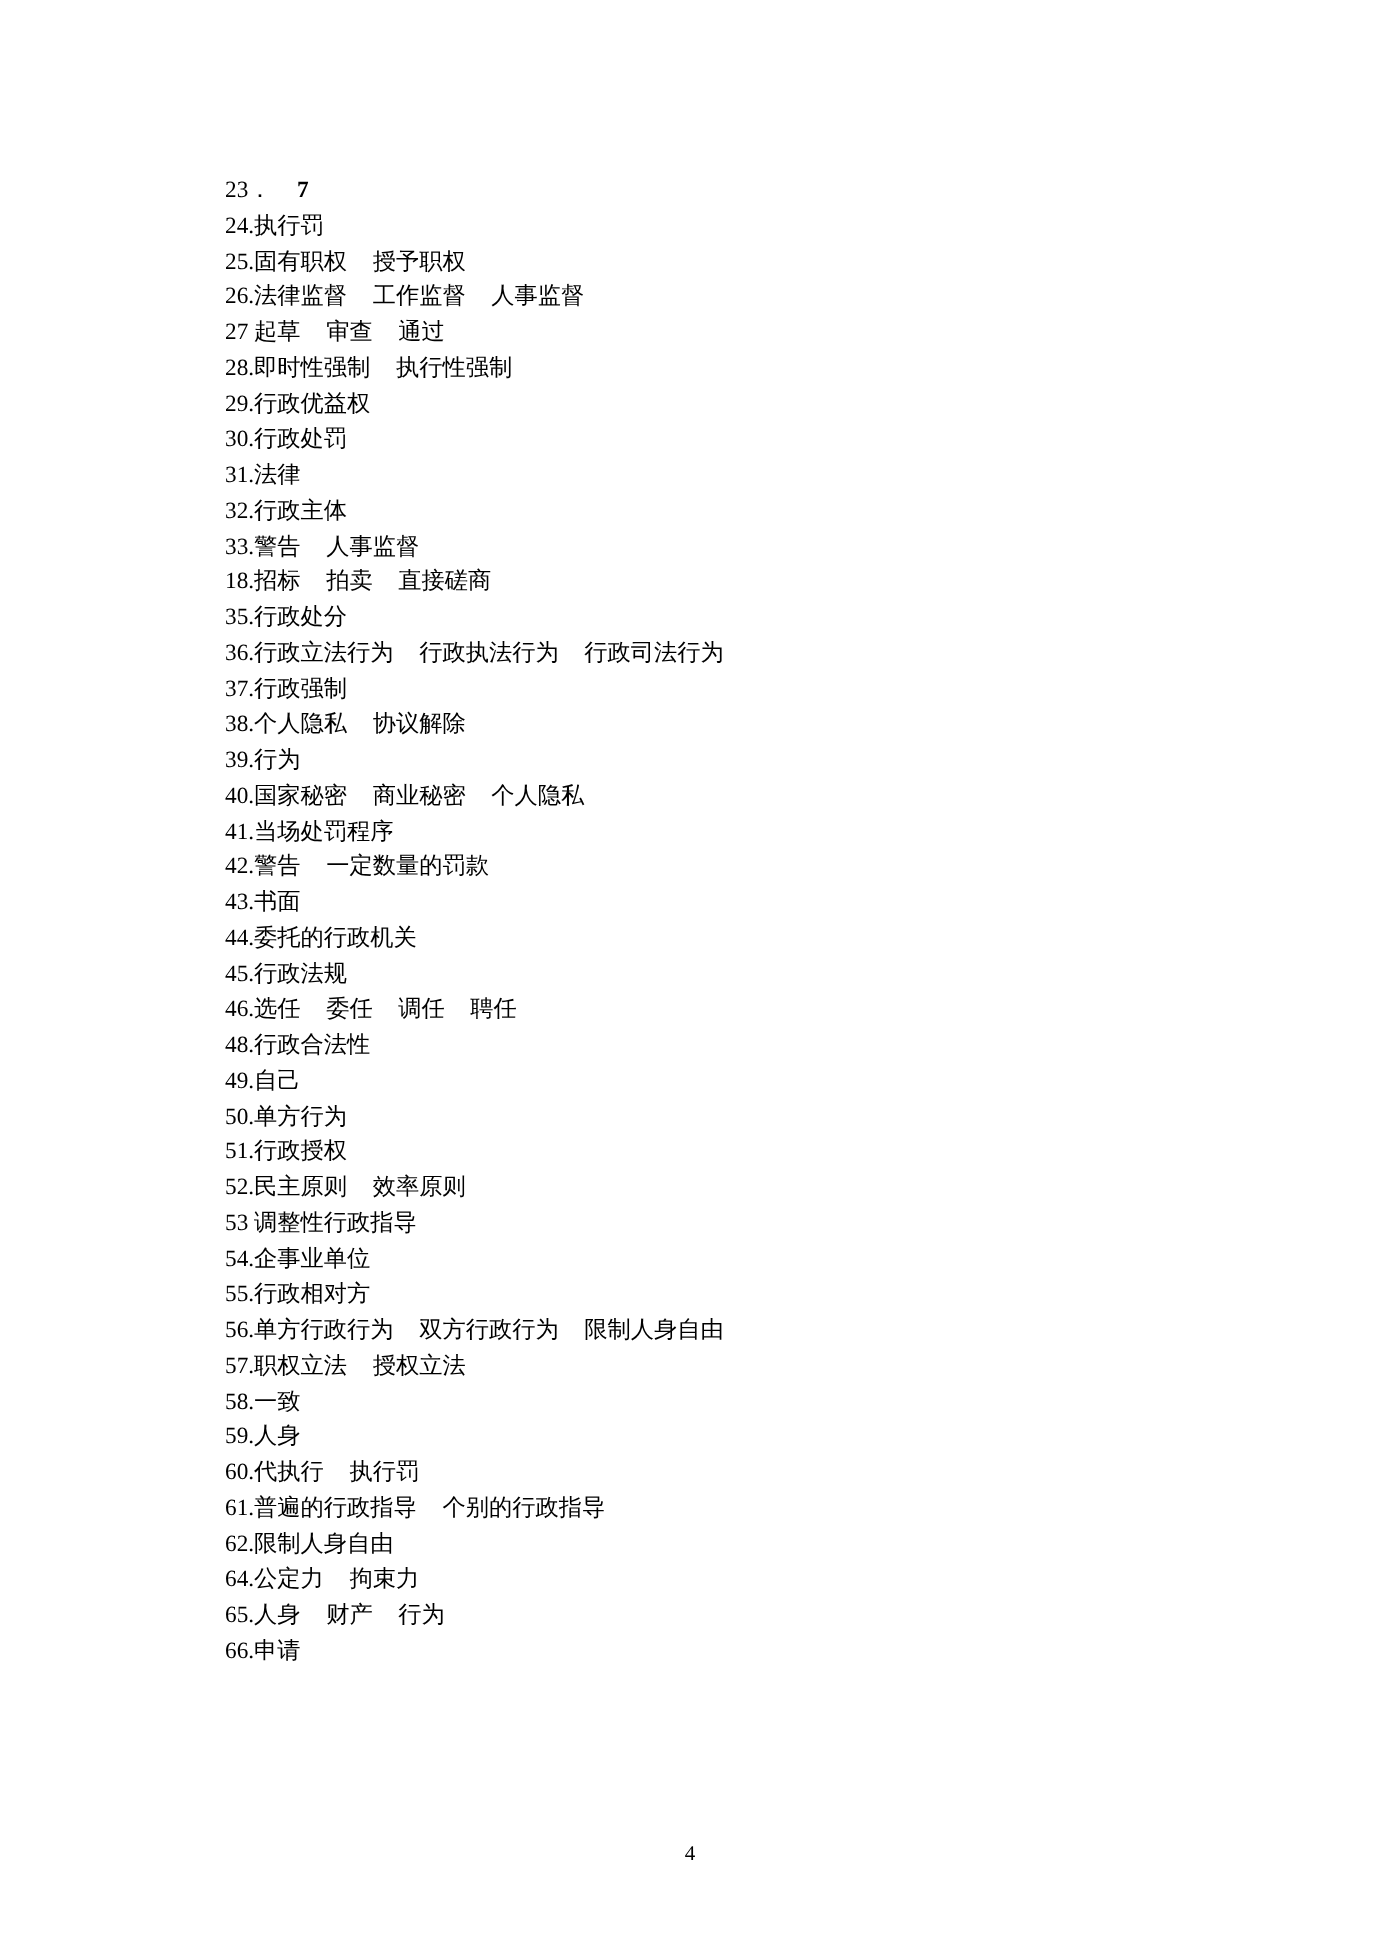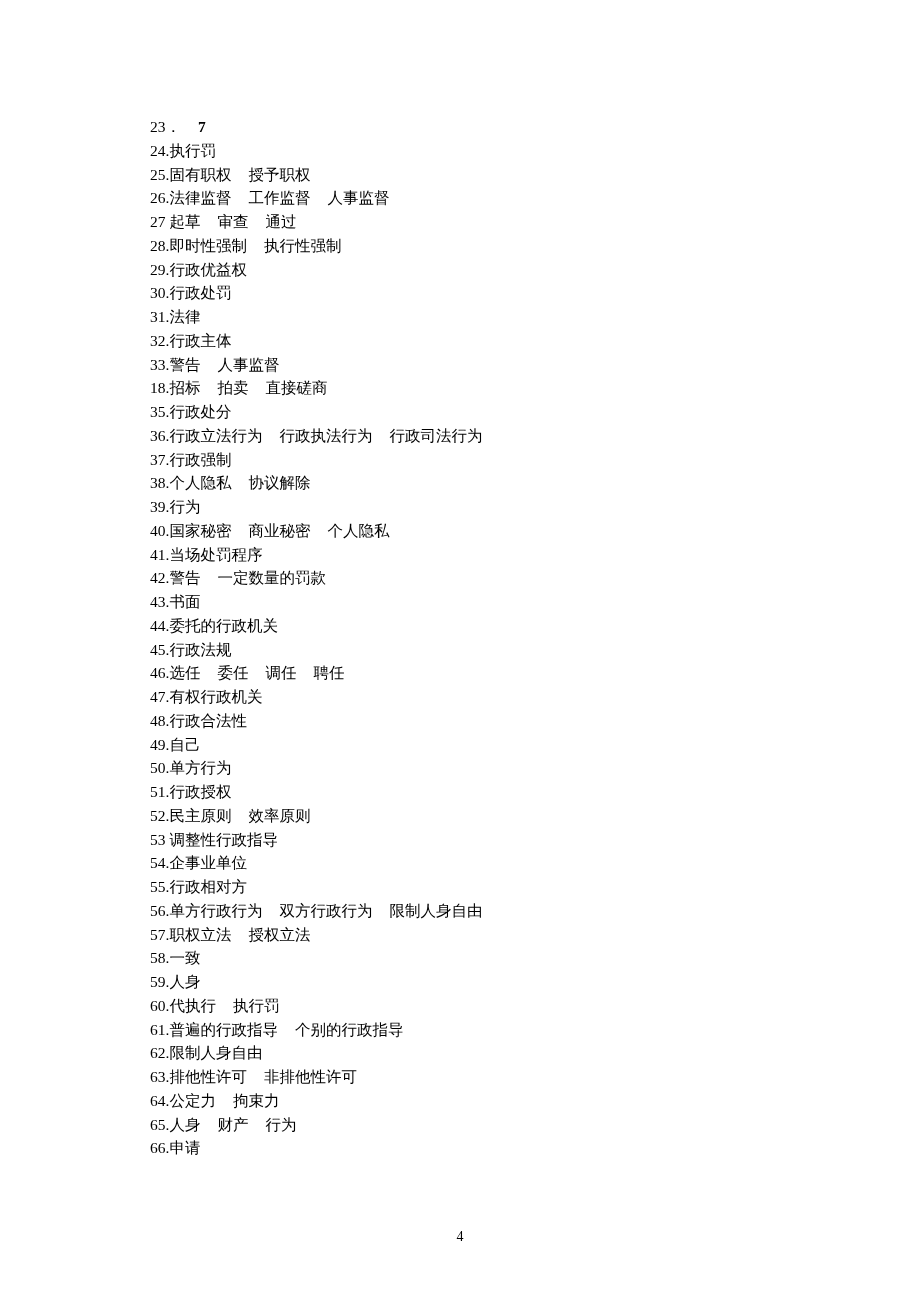--- a/index.html
+++ b/index.html
@@ -70,36 +70,34 @@
       <div class="line"><span class="num">37</span><span class="dot">.</span><span class="content">行政强制</span></div>
       <div class="line"><span class="num">38</span><span class="dot">.</span><span class="content">个人隐私</span><span class="sep"></span><span class="content">协议解除</span></div>
       <div class="line"><span class="num">39</span><span class="dot">.</span><span class="content">行为</span></div>
       <div class="line"><span class="num">40</span><span class="dot">.</span><span class="content">国家秘密</span><span class="sep"></span><span class="content">商业秘密</span><span class="sep"></span><span class="content">个人隐私</span></div>
       <div class="line"><span class="num">41</span><span class="dot">.</span><span class="content">当场处罚程序</span></div>
       <div class="line"><span class="num">42</span><span class="dot">.</span><span class="content">警告</span><span class="sep"></span><span class="content">一定数量的罚款</span></div>
       <div class="line"><span class="num">43</span><span class="dot">.</span><span class="content">书面</span></div>
       <div class="line"><span class="num">44</span><span class="dot">.</span><span class="content">委托的行政机关</span></div>
       <div class="line"><span class="num">45</span><span class="dot">.</span><span class="content">行政法规</span></div>
       <div class="line"><span class="num">46</span><span class="dot">.</span><span class="content">选任</span><span class="sep"></span><span class="content">委任</span><span class="sep"></span><span class="content">调任</span><span class="sep"></span><span class="content">聘任</span></div>
-      <div class="line"><span class="num">47</span><span class="dot">.</span><span class="content">有权行政机关</span></div>
       <div class="line"><span class="num">48</span><span class="dot">.</span><span class="content">行政合法性</span></div>
       <div class="line"><span class="num">49</span><span class="dot">.</span><span class="content">自己</span></div>
       <div class="line"><span class="num">50</span><span class="dot">.</span><span class="content">单方行为</span></div>
       <div class="line"><span class="num">51</span><span class="dot">.</span><span class="content">行政授权</span></div>
       <div class="line"><span class="num">52</span><span class="dot">.</span><span class="content">民主原则</span><span class="sep"></span><span class="content">效率原则</span></div>
       <div class="line"><span class="num">53</span><span class="dot"> </span><span class="content">调整性行政指导</span></div>
       <div class="line"><span class="num">54</span><span class="dot">.</span><span class="content">企事业单位</span></div>
       <div class="line"><span class="num">55</span><span class="dot">.</span><span class="content">行政相对方</span></div>
       <div class="line"><span class="num">56</span><span class="dot">.</span><span class="content">单方行政行为</span><span class="sep"></span><span class="content">双方行政行为</span><span class="sep"></span><span class="content">限制人身自由</span></div>
       <div class="line"><span class="num">57</span><span class="dot">.</span><span class="content">职权立法</span><span class="sep"></span><span class="content">授权立法</span></div>
       <div class="line"><span class="num">58</span><span class="dot">.</span><span class="content">一致</span></div>
       <div class="line"><span class="num">59</span><span class="dot">.</span><span class="content">人身</span></div>
       <div class="line"><span class="num">60</span><span class="dot">.</span><span class="content">代执行</span><span class="sep"></span><span class="content">执行罚</span></div>
       <div class="line"><span class="num">61</span><span class="dot">.</span><span class="content">普遍的行政指导</span><span class="sep"></span><span class="content">个别的行政指导</span></div>
       <div class="line"><span class="num">62</span><span class="dot">.</span><span class="content">限制人身自由</span></div>
-      <div class="line"><span class="num">63</span><span class="dot">.</span><span class="content">排他性许可</span><span class="sep"></span><span class="content">非排他性许可</span></div>
       <div class="line"><span class="num">64</span><span class="dot">.</span><span class="content">公定力</span><span class="sep"></span><span class="content">拘束力</span></div>
       <div class="line"><span class="num">65</span><span class="dot">.</span><span class="content">人身</span><span class="sep"></span><span class="content">财产</span><span class="sep"></span><span class="content">行为</span></div>
       <div class="line"><span class="num">66</span><span class="dot">.</span><span class="content">申请</span></div>
     </div>
 </div>
 
 <div class="page-number">4</div>
 
 </body></html>

